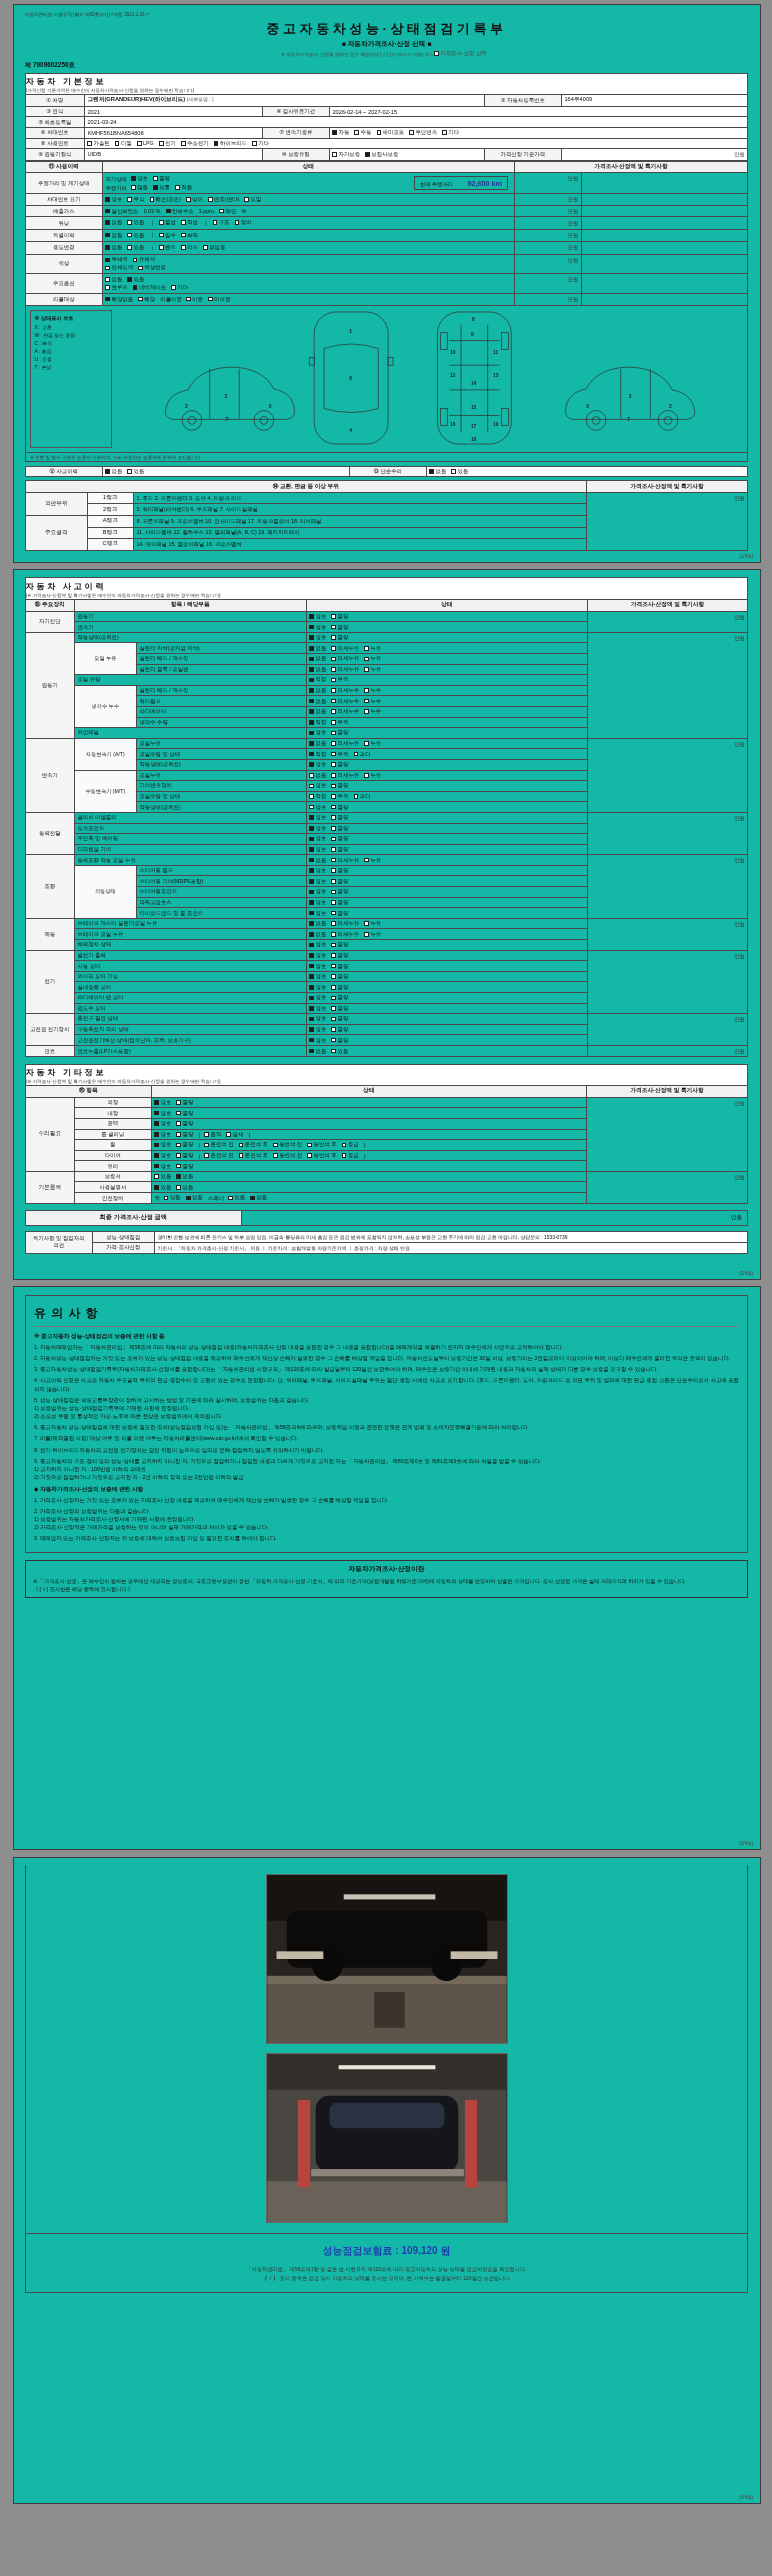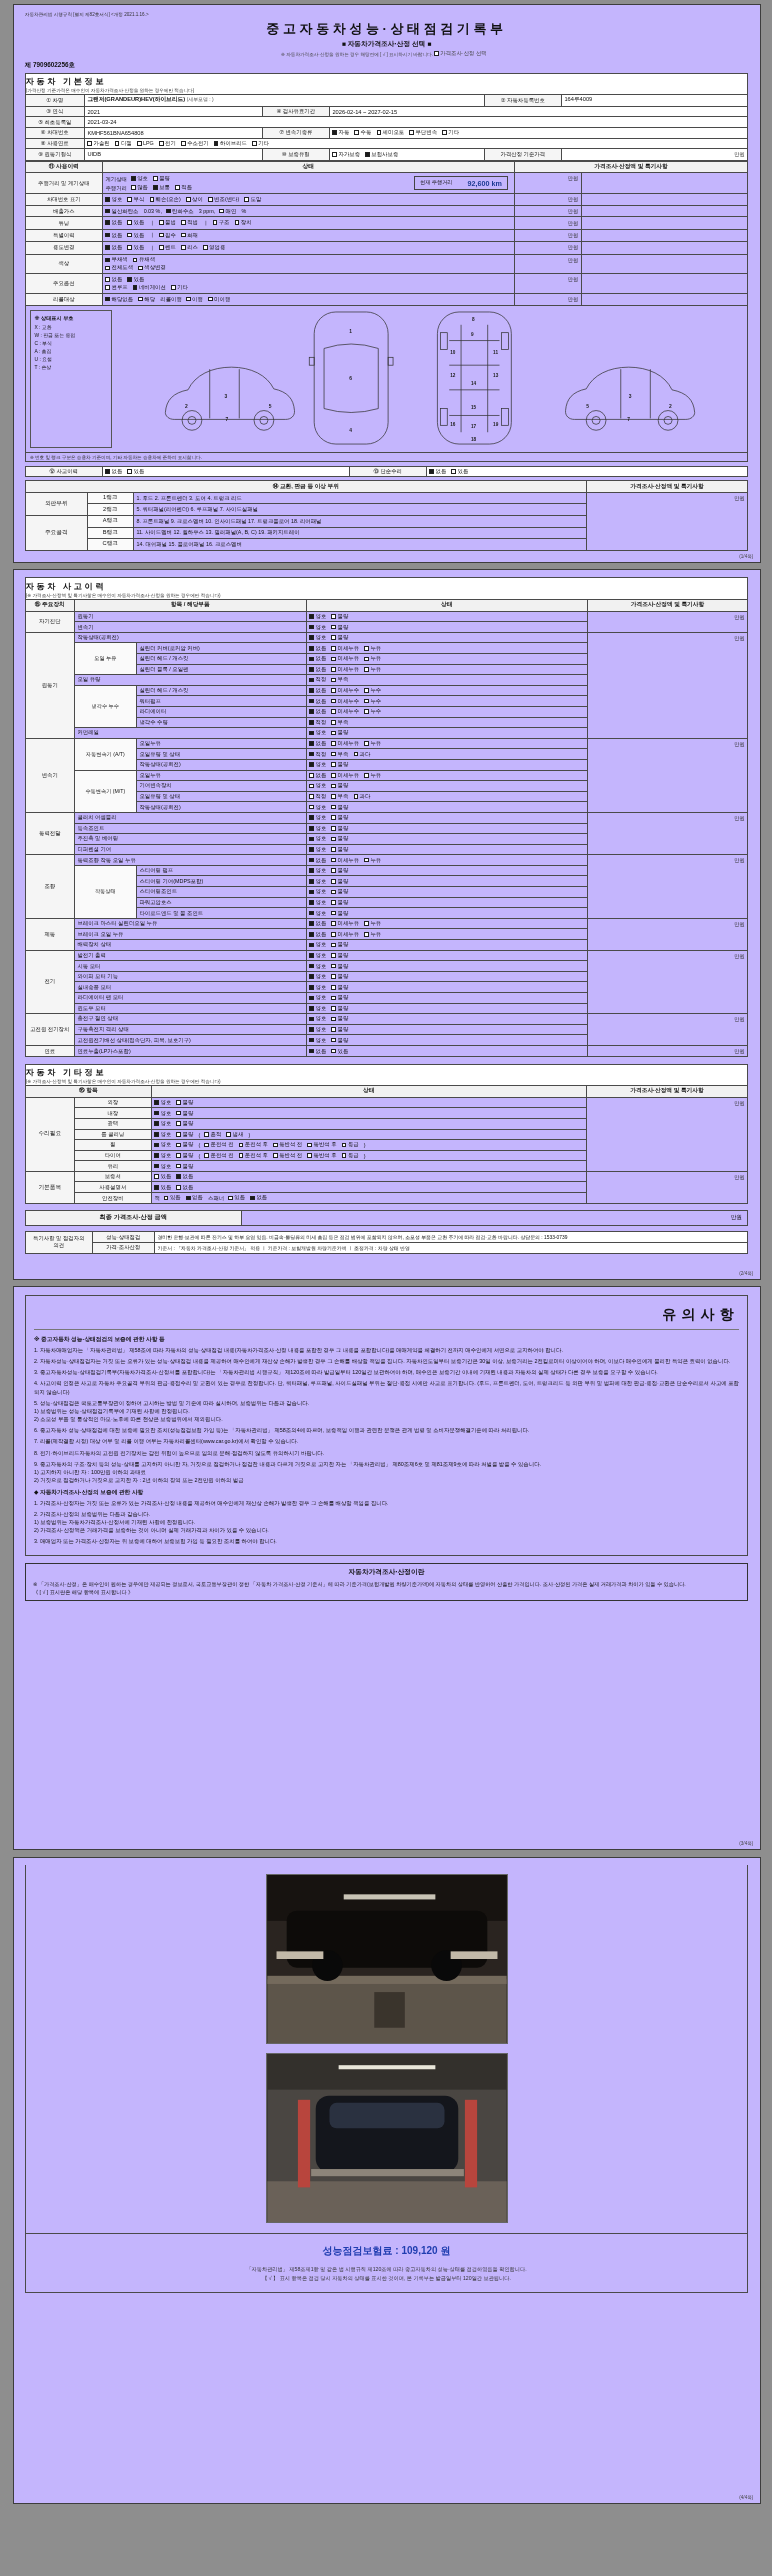--- a/index.html
+++ b/index.html
@@ -1,18 +1,18 @@
 <!DOCTYPE html>
 <html style="font-size:8.2px"><head>
 <meta charset="utf-8">
 <style>
 *{box-sizing:border-box;margin:0;padding:0}
 body{width:773px;background:#8e8e8e;font-family:"Liberation Sans","DejaVu Sans",sans-serif;color:#111}
 .canvas{padding:4.1px 0 7.2px}
-.page{width:748px;margin:0 auto 6.2px;background:#c4b5fd;border:0.5px solid #3d3d3d;padding:7.2px 11.3px 11.3px;position:relative}
+.page{width:748px;margin:0 auto 6.2px;background:#14b8a6;border:0.5px solid #3d3d3d;padding:7.2px 11.3px 11.3px;position:relative}
 .pgmark{position:absolute;right:6.2px;bottom:3.1px;font-size:4.6px;color:#444}
 .rule-ref{font-size:4.6px;color:#333;margin-bottom:1px}
 .doc-title{text-align:center;font-size:13px;font-weight:bold;letter-spacing:3.6px;margin:3.1px 0 1.5px}
 .doc-sub{text-align:center;font-size:6.7px;font-weight:bold;margin-bottom:1px}
 .doc-note{text-align:center;font-size:4.6px;color:#444;margin-bottom:4.1px}
 .doc-no{font-size:6.4px;font-weight:bold;margin:2.1px 0 2.6px}
 table{border-collapse:collapse;width:100%;table-layout:fixed}
 td,th{border:0.5px solid #4a4a4a;font-size:5.7px;padding:1.3px 2.6px;vertical-align:middle;word-break:keep-all}
 th{background:#f1f1f1;font-weight:bold;text-align:center}
 td.lab{background:#f5f5f5;text-align:center;font-size:5.4px}
@@ -20,36 +20,36 @@
 td.price{text-align:right;color:#333;font-size:5.2px;vertical-align:top;padding-top:2.1px}
 .sec-head{border:0.5px solid #4a4a4a;border-bottom:none;text-align:left;padding:2.6px 0 1.5px;margin-top:6.2px;background:#fff}
 .sec-title{font-size:8.2px;font-weight:bold;letter-spacing:2.6px}
 .sec-note{font-size:4.6px;color:#333;margin-top:0.5px}
 .cb{display:inline-flex;align-items:center;margin-right:5.2px;font-size:5.4px;white-space:nowrap}
 .cb i.box{width:4.6px;height:4.6px;border:0.5px solid #222;display:inline-block;margin-right:1.5px;background:#fff;flex:none}
 .cb.on i.box{background:#1b1b1b}
 .tx{font-size:5.4px;margin-right:4.1px}
 .line{padding:0.5px 0}
 .staterow{display:flex;justify-content:space-between;align-items:center}
-.aside{border:0.5px solid #444;padding:1.5px 5.2px;margin-right:3.1px;display:flex;align-items:flex-start;gap:15px}
+.aside{border:0.5px solid #444;padding:1.5px 5.2px;margin-right:3.1px;display:flex;align-items:flex-end;gap:15px}
 .as-l{font-size:5.2px}
 .as-v{font-size:7.2px;font-weight:bold;color:#1d3a93}
 td.dev{background:#f5f5f5;text-align:center;font-size:5.4px}
 td.sub{background:#fafafa;text-align:center;font-size:5.2px}
 td.item{font-size:5.4px}
 td.grp{background:#f5f5f5;text-align:center}
 td.rank{text-align:center;background:#fafafa}
 td.items{font-size:5.4px}
 .diag-wrap{border:0.5px solid #4a4a4a;border-top:none;padding:4.1px;display:flex;gap:5.2px}
 .legendbox{width:82px;border:0.5px solid #555;padding:2.6px 3.6px;font-size:4.9px;line-height:1.65;flex:none}
 .legendbox b{display:block;font-size:5.2px;margin-bottom:1px}
 .diag-svg{flex:1;height:138px}
 .diag-notes{border:0.5px solid #4a4a4a;border-top:none;padding:1.5px 4.1px;font-size:4.6px;color:#333}
 .notice-box{border:0.5px solid #4a4a4a;padding:6.2px 8.2px;font-size:5.4px;line-height:1.5}
-.notice-title{text-align:right;font-size:14px;font-weight:bold;letter-spacing:5.2px;padding:2.1px 0 4.1px;border-bottom:0.5px solid #777;margin-bottom:5.2px}
+.notice-title{text-align:left;font-size:12px;font-weight:bold;letter-spacing:5.2px;padding:2.1px 0 4.1px;border-bottom:0.5px solid #777;margin-bottom:5.2px}
 .nsub{font-weight:bold;margin:4.1px 0 2.1px;font-size:5.7px}
 .nitem{white-space:pre-line;margin-bottom:3.1px;text-align:justify}
 .pricing-box{border:0.8px solid #333;margin-top:7.2px;padding:4.1px 7.2px}
 .pricing-title{text-align:center;font-weight:bold;font-size:6.7px;margin-bottom:2.6px}
 .pricing-text{font-size:5.2px;line-height:1.55;text-align:justify;white-space:pre-line}
 .photo-area{display:flex;flex-direction:column;align-items:center;gap:9.3px;border:0.5px solid #4a4a4a;border-top:none;padding:9.3px 0}
 .photo{width:242px;height:170px;border:0.5px solid #666;background:#222}
 .sign-body{border:0.5px solid #4a4a4a;border-top:none;padding:7.2px 9.3px 9.3px}
 .premium{text-align:center;font-size:10px;font-weight:bold;color:#1f3db0;margin:3.1px 2.1px 7.2px}
 .premium .plab{color:#1f3db0}

